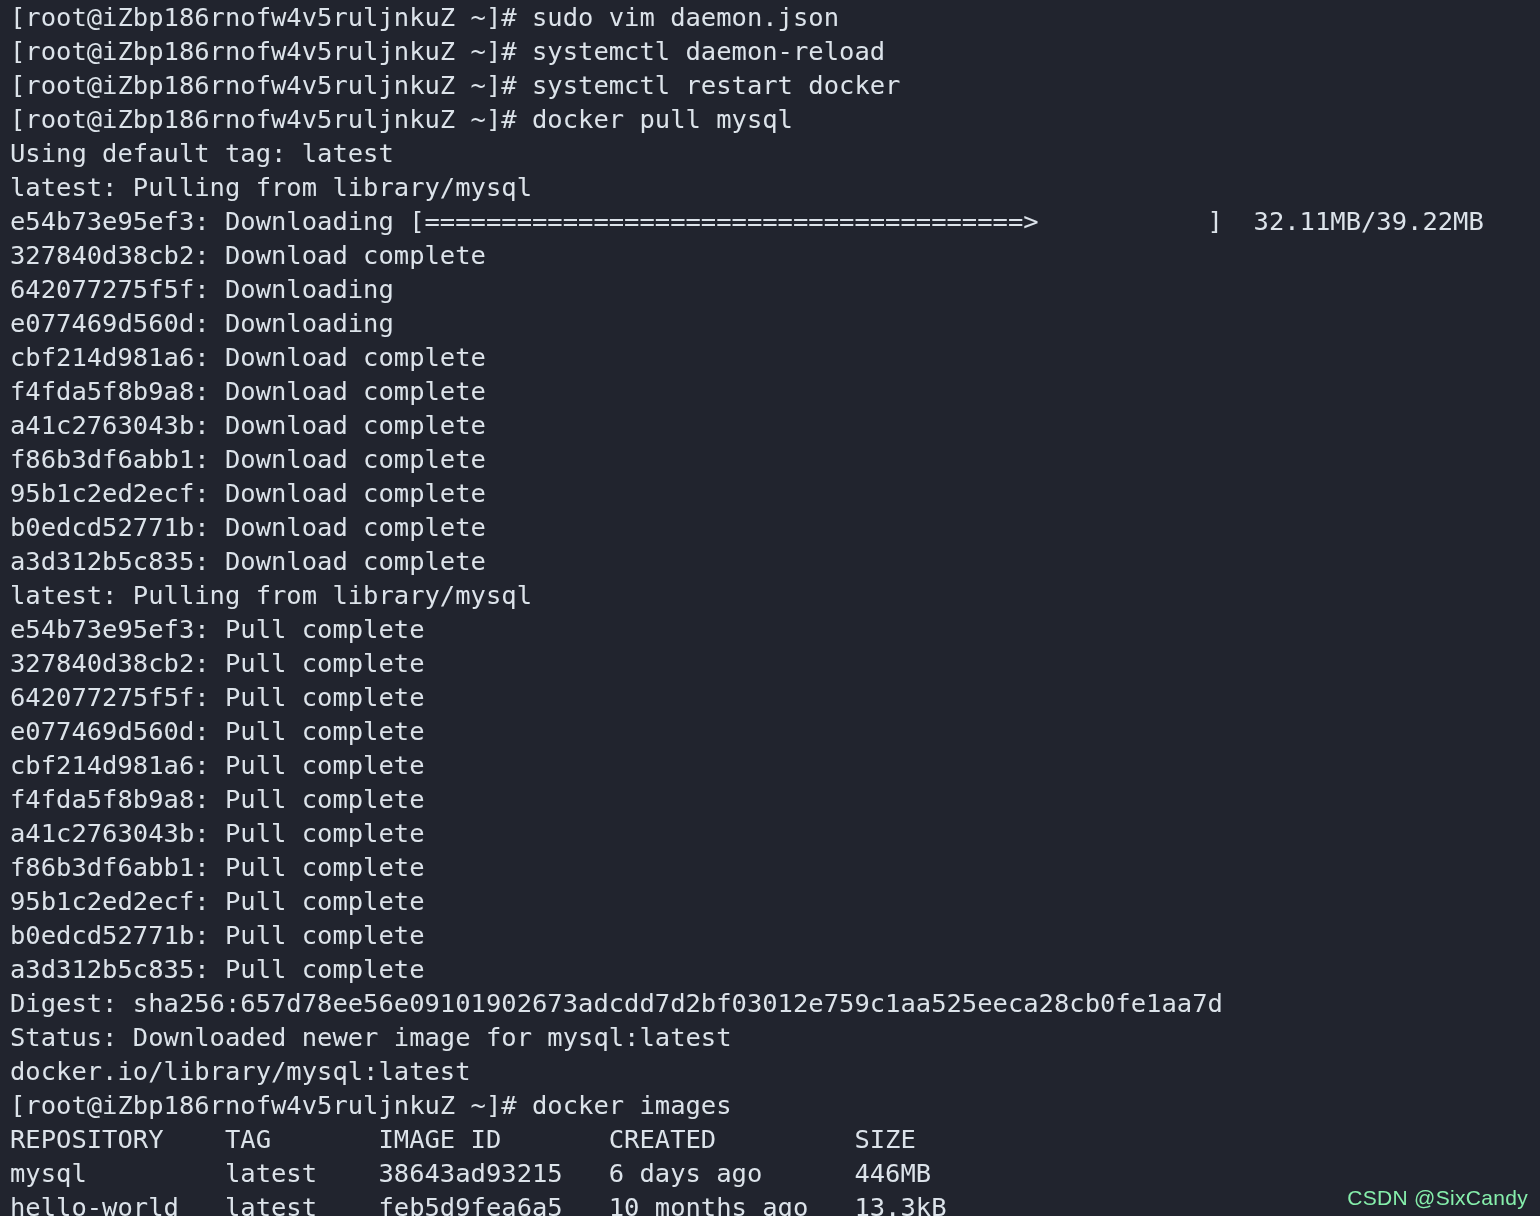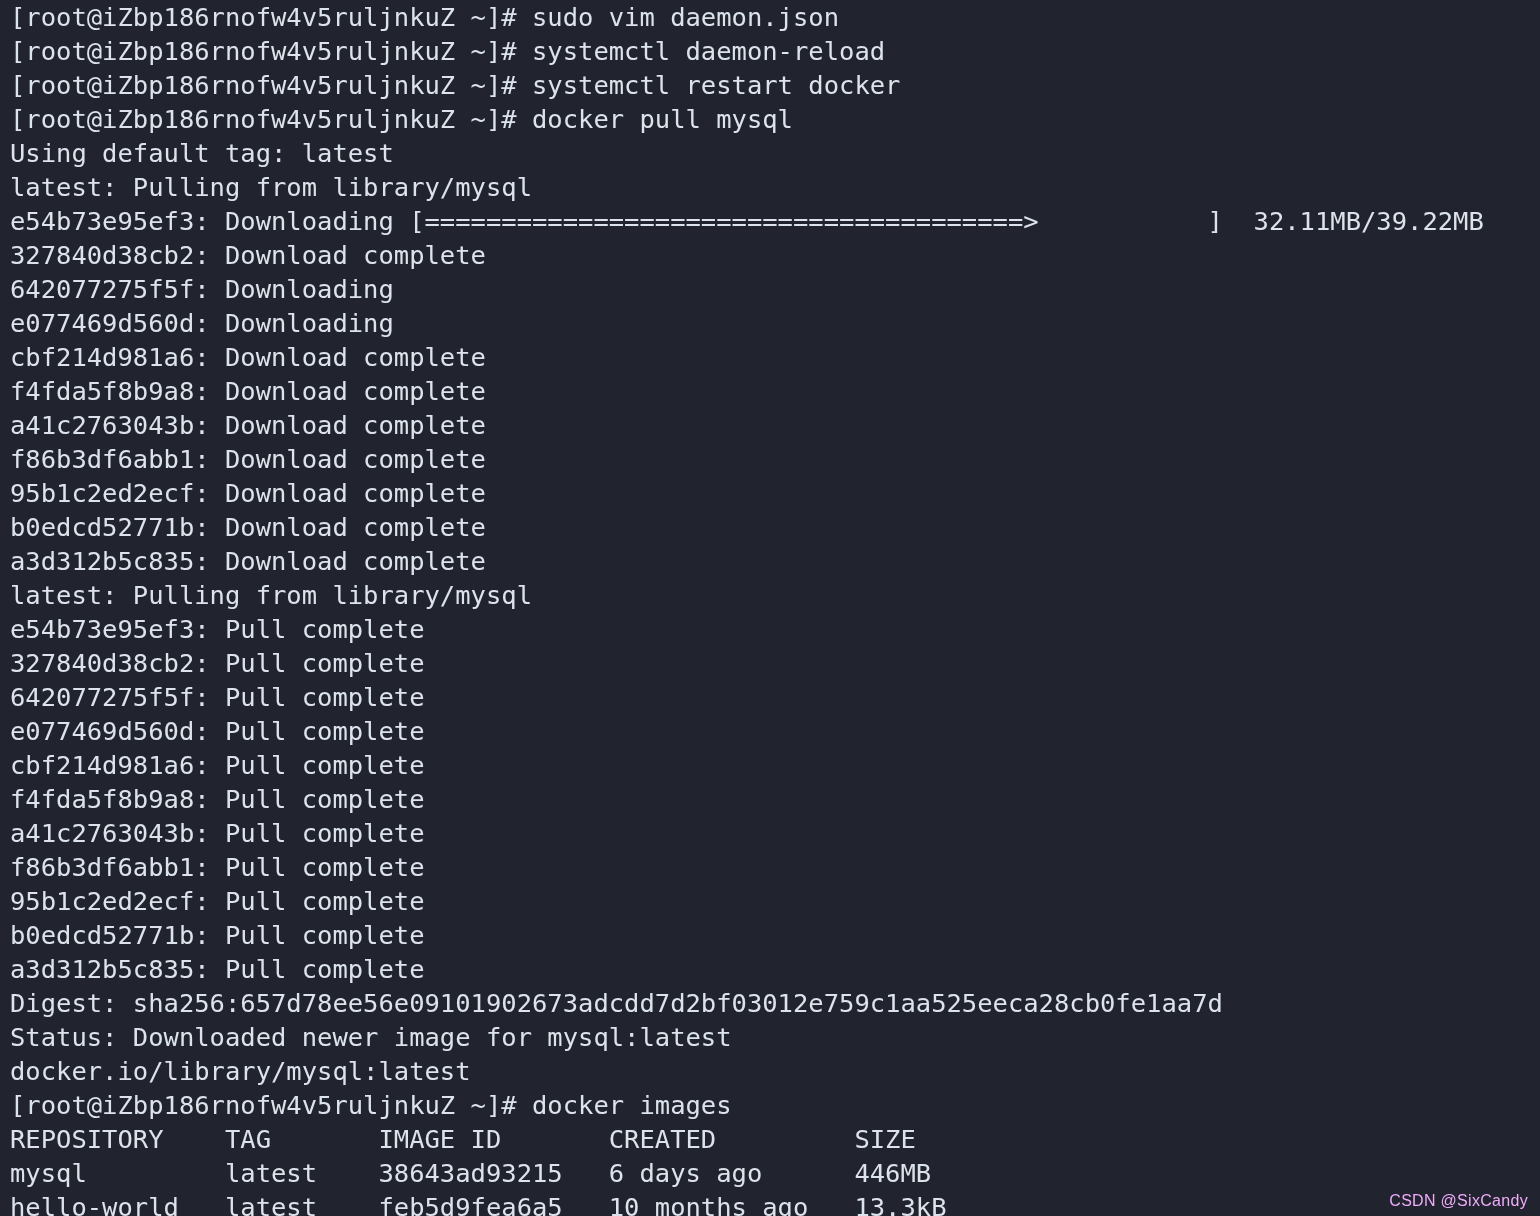--- a/index.html
+++ b/index.html
@@ -35,23 +35,23 @@
   #terminal .line {
     height: 34px;
     white-space: pre;
     display: block;
     font-variant-ligatures: none;
   }
   .watermark {
     position: absolute;
     right: 12px;
     bottom: 6px;
-    color: #f0abfc;
+    color: #86efac;
     font-family: "Liberation Sans", "DejaVu Sans", sans-serif;
-    font-size: 16px;
+    font-size: 21px;
     letter-spacing: 0.3px;
     user-select: none;
   }
 </style>
 </head>
 <body>
 
 <div id="terminal"><div class="line">[root@iZbp186rnofw4v5ruljnkuZ ~]# sudo vim daemon.json</div><div class="line">[root@iZbp186rnofw4v5ruljnkuZ ~]# systemctl daemon-reload</div><div class="line">[root@iZbp186rnofw4v5ruljnkuZ ~]# systemctl restart docker</div><div class="line">[root@iZbp186rnofw4v5ruljnkuZ ~]# docker pull mysql</div><div class="line">Using default tag: latest</div><div class="line">latest: Pulling from library/mysql</div><div class="line">e54b73e95ef3: Downloading [=======================================&gt;           ]  32.11MB/39.22MB</div><div class="line">327840d38cb2: Download complete</div><div class="line">642077275f5f: Downloading</div><div class="line">e077469d560d: Downloading</div><div class="line">cbf214d981a6: Download complete</div><div class="line">f4fda5f8b9a8: Download complete</div><div class="line">a41c2763043b: Download complete</div><div class="line">f86b3df6abb1: Download complete</div><div class="line">95b1c2ed2ecf: Download complete</div><div class="line">b0edcd52771b: Download complete</div><div class="line">a3d312b5c835: Download complete</div><div class="line">latest: Pulling from library/mysql</div><div class="line">e54b73e95ef3: Pull complete</div><div class="line">327840d38cb2: Pull complete</div><div class="line">642077275f5f: Pull complete</div><div class="line">e077469d560d: Pull complete</div><div class="line">cbf214d981a6: Pull complete</div><div class="line">f4fda5f8b9a8: Pull complete</div><div class="line">a41c2763043b: Pull complete</div><div class="line">f86b3df6abb1: Pull complete</div><div class="line">95b1c2ed2ecf: Pull complete</div><div class="line">b0edcd52771b: Pull complete</div><div class="line">a3d312b5c835: Pull complete</div><div class="line">Digest: sha256:657d78ee56e09101902673adcdd7d2bf03012e759c1aa525eeca28cb0fe1aa7d</div><div class="line">Status: Downloaded newer image for mysql:latest</div><div class="line">docker.io/library/mysql:latest</div><div class="line">[root@iZbp186rnofw4v5ruljnkuZ ~]# docker images</div><div class="line">REPOSITORY    TAG       IMAGE ID       CREATED         SIZE</div><div class="line">mysql         latest    38643ad93215   6 days ago      446MB</div><div class="line">hello-world   latest    feb5d9fea6a5   10 months ago   13.3kB</div></div>
 
 <div class="watermark">CSDN @SixCandy</div>

